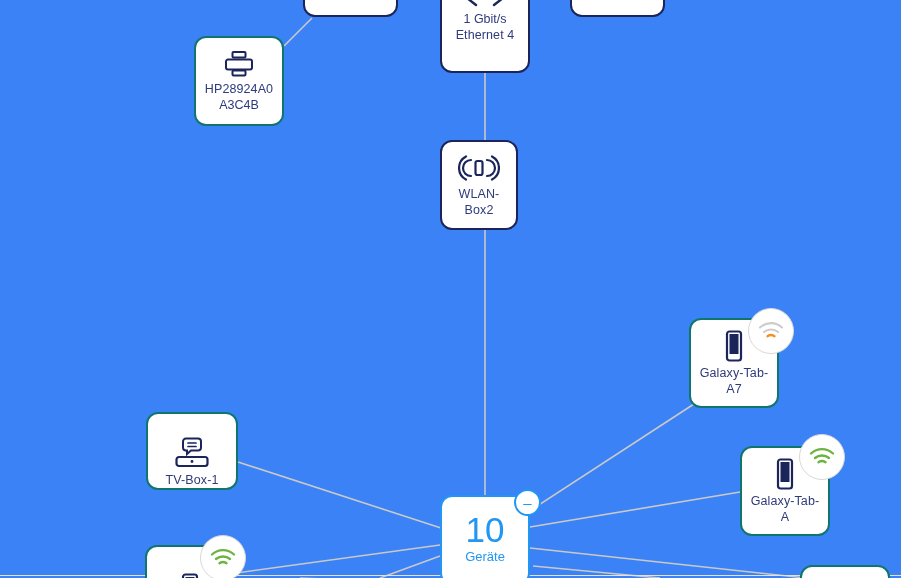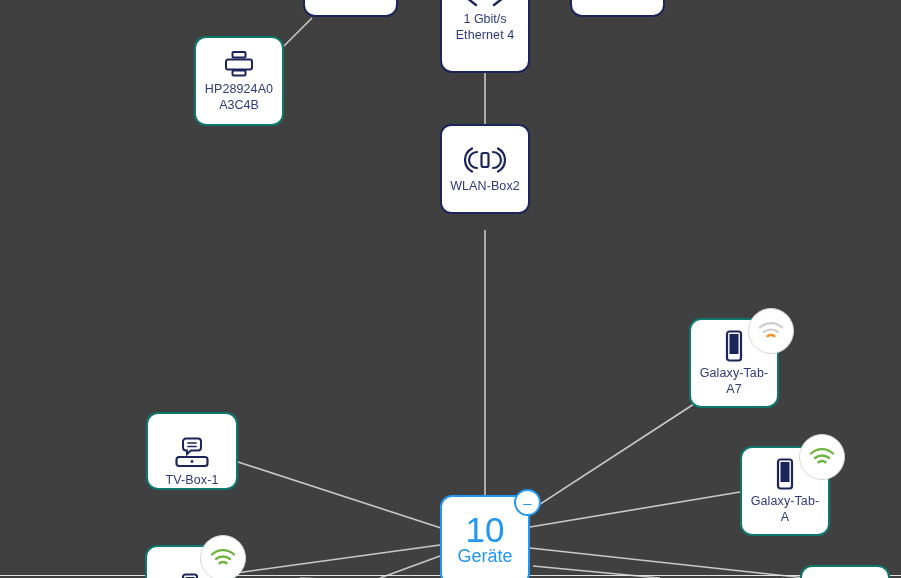--- a/index.html
+++ b/index.html
@@ -12,21 +12,21 @@
     width: 901px;
     height: 578px;
     overflow: hidden;
     position: relative;
   }
   #canvas {
     position: absolute;
     left: 0; top: 0;
     width: 901px;
     height: 578px;
-    background: #404040;
+    background: #3b82f6;
   }
   #edges {
     position: absolute;
     left: 0; top: 0;
     width: 901px;
     height: 578px;
     z-index: 1;
   }
   .node {
     position: absolute;
@@ -68,21 +68,21 @@
     margin-bottom: 3px;
   }
   .hub-count {
     color: #2196f3;
     font-size: 35px;
     line-height: 30px;
     font-weight: 400;
   }
   .hub-label {
     color: #2196f3;
-    font-size: 18px;
+    font-size: 13px;
     line-height: 17px;
     margin-top: 3px;
   }
   .badge {
     position: absolute;
     width: 44px;
     height: 44px;
     border-radius: 50%;
     background: #ffffff;
     border: 1.5px solid #d8d8d8;
@@ -114,21 +114,21 @@
     height: 1px;
     background: #e2e2e2;
     z-index: 2;
   }
 
   
   #node-ethernet2 { left: 303px; top: -38px;  width: 95px;  height: 55px; }
   #node-ethernet3 { left: 440px; top: -42px;  width: 90px;  height: 115px; }
   #node-ethernet4 { left: 570px; top: -38px;  width: 95px;  height: 55px; }
   #node-printer   { left: 194px; top: 36px;   width: 90px;  height: 90px; }
-  #node-wlanbox2  { left: 440px; top: 124px;  width: 90px;  height: 90px; border-radius: 11px; }
+  #node-wlanbox2  { left: 440px; top: 140px;  width: 78px;  height: 90px; }
   #node-tab-a7    { left: 689px; top: 318px;  width: 90px;  height: 90px; }
   #node-tv-box-1  { left: 146px; top: 412px;  width: 92px;  height: 78px; justify-content: flex-end; }
   #node-tab-a     { left: 740px; top: 446px;  width: 90px;  height: 90px; }
   #node-hub       { left: 440px; top: 495px;  width: 90px;  height: 90px; }
   #node-bottom-left  { left: 145px; top: 545px; width: 90px; height: 90px; }
   #node-bottom-right { left: 800px; top: 565px; width: 90px; height: 90px; }
 
   #badge-tab-a7 { left: 748px; top: 308px; }
   #badge-tab-a  { left: 799px; top: 434px; }
   #badge-bottom-left { left: 200px; top: 535px; }

